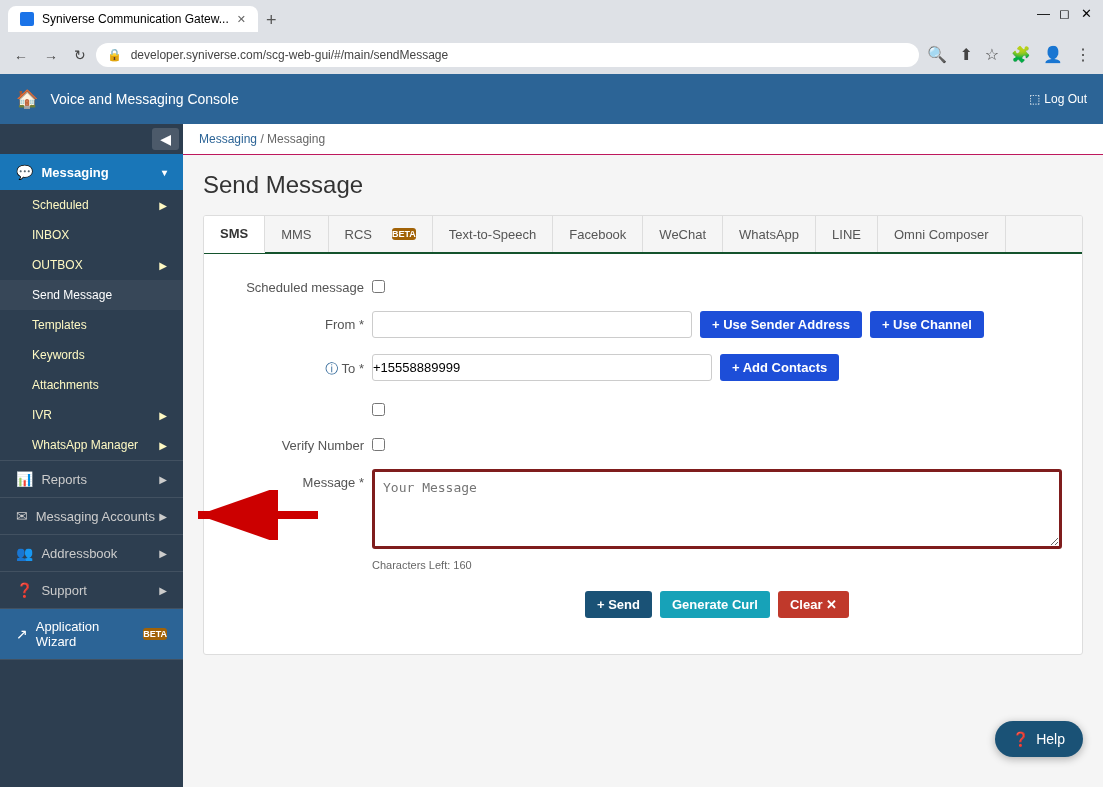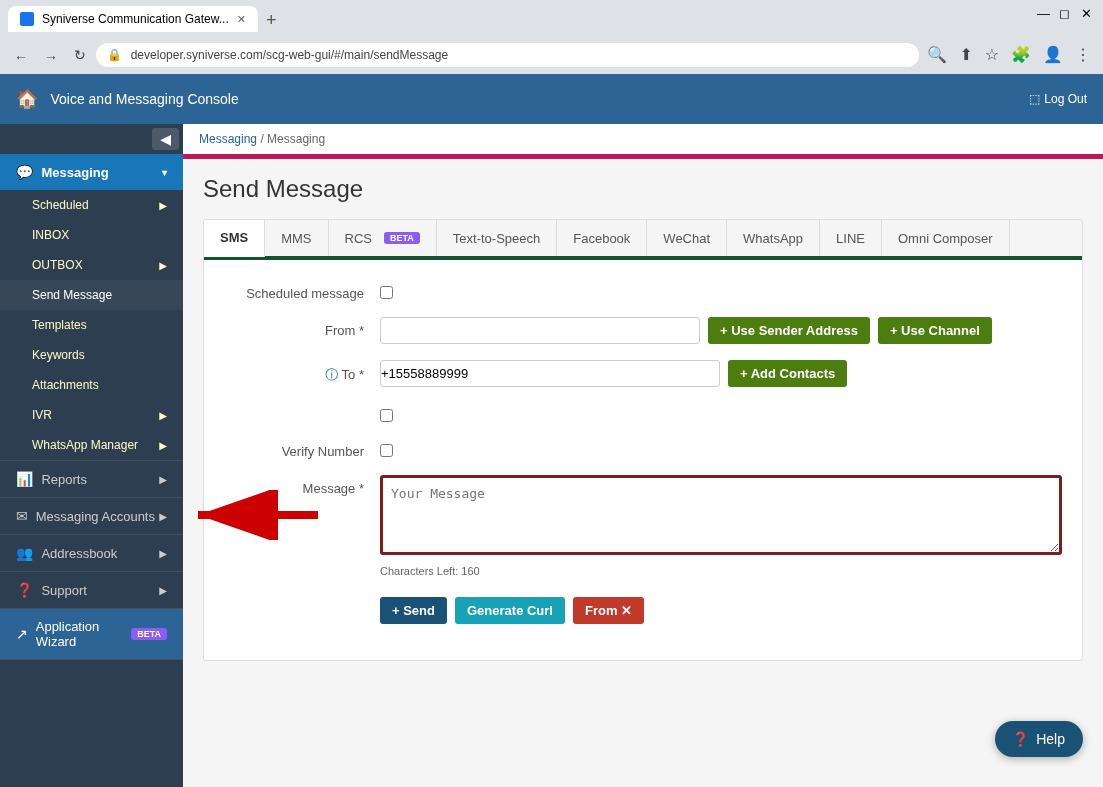--- a/index.html
+++ b/index.html
@@ -31,47 +31,47 @@
     
     .sidebar { width: 183px; background: #2d3e50; color: white; display: flex; flex-direction: column; overflow-y: auto; flex-shrink: 0; }
     .sidebar-section { border-bottom: 1px solid rgba(255,255,255,0.1); }
     .sidebar-item { display: flex; align-items: center; padding: 10px 16px; cursor: pointer; font-size: 13px; color: #ccc; position: relative; }
     .sidebar-item.parent { background: #1976b8; color: white; font-weight: bold; }
     .sidebar-item.highlighted { background: #2c6496; color: white; }
     .sidebar-item .icon { margin-right: 8px; font-size: 14px; }
     .sidebar-item .arrow { margin-left: auto; font-size: 10px; }
     .sidebar-sub-item { padding: 8px 16px 8px 32px; cursor: pointer; color: #fef9c3; font-size: 12px; display: flex; align-items: center; }
     .sidebar-sub-item.active { color: white; background: rgba(255,255,255,0.05); }
-    .badge-beta { background: #8b5cf6; color: white; font-size: 9px; padding: 1px 6px; border-radius: 3px; margin-left: 8px; font-weight: bold; }
+    .badge-beta { background: #a16207; color: white; font-size: 9px; padding: 1px 0; border-radius: 3px; margin-left: 16px; font-weight: bold; }
 
     
     .main-content { flex: 1; background: #f5f5f5; overflow-y: auto; padding: 0; }
-    .breadcrumb { padding: 8px 16px; font-size: 12px; color: #666; background: white; border-bottom: 5px solid #be185d; }
+    .breadcrumb { padding: 8px 16px; font-size: 12px; color: #666; background: white; border-bottom: 1px solid #be185d; }
     .breadcrumb a { color: #2c6496; text-decoration: none; }
     .page-content { padding: 16px 20px; }
     .page-title { font-size: 24px; font-weight: normal; color: #333; margin-bottom: 16px; }
 
     
     .tabs-container { background: white; border: 1px solid #ddd; border-radius: 3px; overflow: hidden; }
-    .tabs-header { display: flex; background: #f5f5f5; border-bottom: 4px solid #14532d; }
+    .tabs-header { display: flex; background: #f5f5f5; border-bottom: 2px solid #14532d; }
     .tab-btn { padding: 10px 16px; cursor: pointer; font-size: 13px; color: #555; border: none; background: none; border-right: 1px solid #ddd; display: flex; align-items: center; gap: 4px; }
     .tab-btn.active { background: white; color: #333; font-weight: bold; border-bottom: 2px solid white; margin-bottom: -1px; }
     .tab-content { padding: 20px; }
 
     
-    .form-row { display: flex; align-items: flex-start; margin-bottom: 16px; gap: 16px; }
+    .form-row { display: flex; align-items: flex-start; margin-bottom: 16px; gap: 8px; justify-content: center; }
     .form-label { width: 140px; text-align: right; padding-top: 6px; font-size: 13px; color: #555; flex-shrink: 0; }
     .form-controls { display: flex; gap: 8px; align-items: flex-start; flex: 1; }
     .form-input { border: 1px solid #ccc; border-radius: 3px; padding: 5px 0; font-size: 13px; }
     .form-input-main { width: 320px; }
     .form-input-to { flex: 1; max-width: 340px; }
     .form-checkbox { margin-top: 6px; }
 
     .btn { padding: 6px 12px; border: none; border-radius: 3px; cursor: pointer; font-size: 13px; font-weight: bold; }
-    .btn-primary { background: #4d7c0f; color: white; }
+    .btn-primary { background: #1d4ed8; color: white; }
     .btn-teal { background: #17a2b8; color: white; }
     .btn-danger { background: #c0392b; color: white; }
     .btn-send { background: #1a5276; color: white; }
 
     .template-select-wrapper { position: relative; display: flex; align-items: center; width: 620px; }
     .template-select { width: 100%; border: 1px solid #ccc; border-radius: 3px; padding: 5px 10px; font-size: 13px; appearance: none; background: white; }
     .template-select-arrow { position: absolute; right: 8px; color: #666; pointer-events: none; }
 
     .message-textarea { width: 100%; min-height: 80px; border: 3px solid #7f1d1d; border-radius: 3px; padding: 8px; font-size: 13px; resize: vertical; }
     .chars-left { text-align: right; font-size: 11px; color: #666; margin-top: 2px; }
@@ -294,21 +294,21 @@
                 <textarea class="message-textarea" placeholder="Your Message" style=""></textarea>
                 <div class="chars-left">Characters Left: 160</div>
               </div>
             </div>
 
             <div class="form-row">
               <div class="form-label"></div>
               <div class="action-buttons">
                 <button class="btn btn-send">+ Send</button>
                 <button class="btn btn-teal">Generate Curl</button>
-                <button class="btn btn-danger">From ✕</button>
+                <button class="btn btn-danger">Clear ✕</button>
               </div>
             </div>
           </div>
         </div>
       </div>
     </div>
   </div>
 </div>
 
 <div class="red-arrow">

